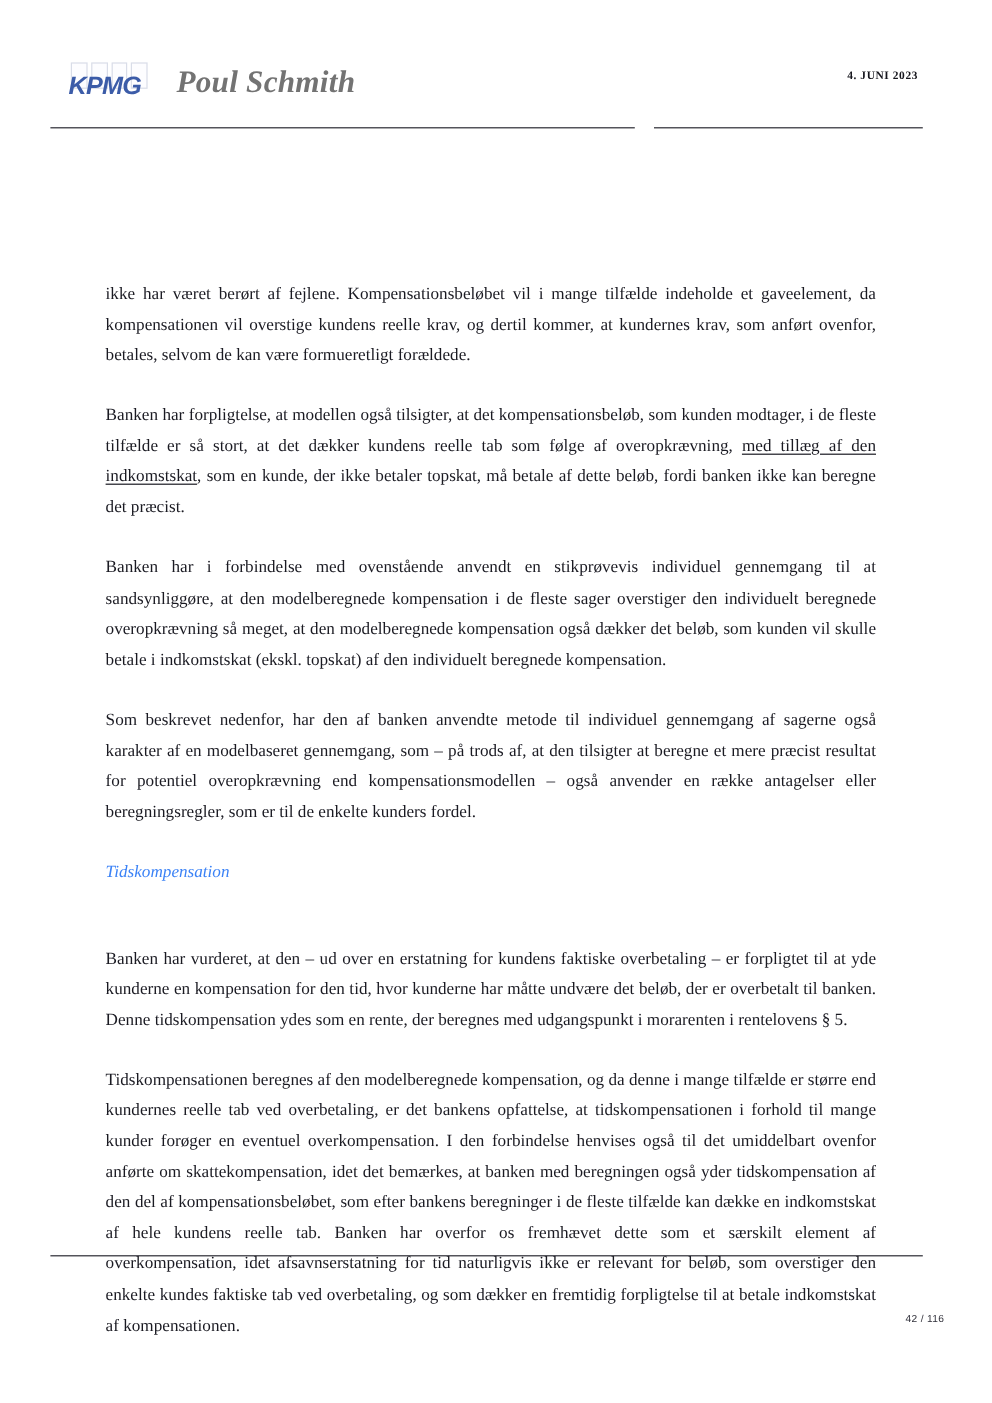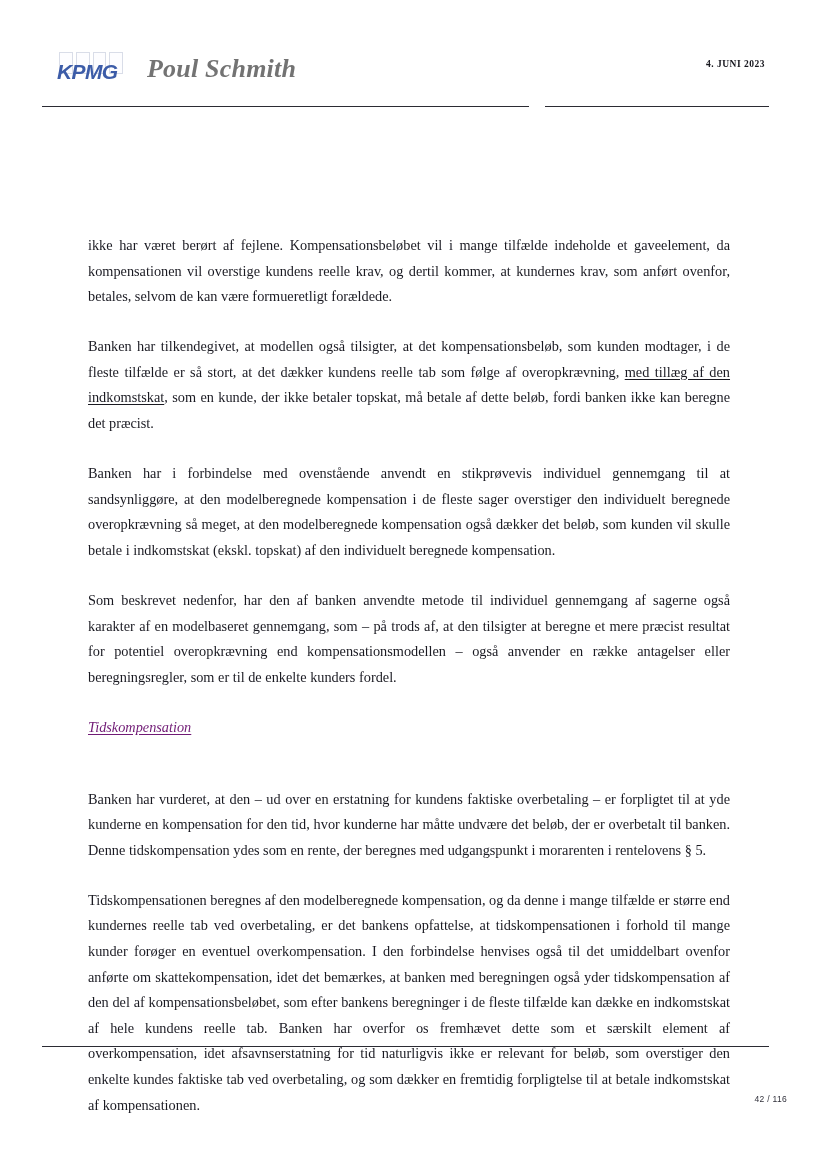--- a/index.html
+++ b/index.html
@@ -125,23 +125,22 @@
     color: #1a1a22;
   }
   p.para:last-child { margin-bottom: 0; }
   .u { text-decoration: underline; text-underline-offset: 2px; }
   h3.subhead {
     margin: 0 0 23px 0;
     font-size: 14.3px;
     line-height: 25.6px;
     font-style: italic;
     font-weight: normal;
-    text-decoration: underline;
     text-underline-offset: 2px;
-    color: #701a75;
+    color: #3b82f6;
     display: inline-block;
   }
   .subhead-wrap { margin: 0 0 0 0; }
 
   
   .page-num {
     position: absolute;
     right: 40px;
     top: 1094px;
     font-family: "Liberation Sans", "DejaVu Sans", sans-serif;
@@ -172,21 +171,21 @@
     <div class="doc-date">4. JUNI 2023</div>
     <div class="rule rule-head-left"></div>
     <div class="rule rule-head-right"></div>
   </div>
 
   <div class="body-col">
 
     <p class="para">ikke har været berørt af fejlene. Kompensationsbeløbet vil i mange tilfælde indeholde et gaveelement, da kompensationen vil overstige kundens reelle krav, og dertil kommer, at kundernes krav, som anført ovenfor, betales, selvom de kan være formueretligt forældede.</p>
 
     <p class="para">
-      <span>Banken har tilkendegivet, at modellen også tilsigter, at det kompensationsbeløb, som kunden modtager, i de fleste tilfælde er så stort, at det dækker kundens reelle tab som følge af overopkrævning, </span><span class="u">med tillæg af den indkomstskat</span><span>, som en kunde, der ikke betaler topskat, må betale af dette beløb, fordi banken ikke kan beregne det præcist.</span>
+      <span>Banken har forpligtelse, at modellen også tilsigter, at det kompensationsbeløb, som kunden modtager, i de fleste tilfælde er så stort, at det dækker kundens reelle tab som følge af overopkrævning, </span><span class="u">med tillæg af den indkomstskat</span><span>, som en kunde, der ikke betaler topskat, må betale af dette beløb, fordi banken ikke kan beregne det præcist.</span>
     </p>
 
     <p class="para">Banken har i forbindelse med ovenstående anvendt en stikprøvevis individuel gennemgang til at sandsynliggøre, at den modelberegnede kompensation i de fleste sager overstiger den individuelt beregnede overopkrævning så meget, at den modelberegnede kompensation også dækker det beløb, som kunden vil skulle betale i indkomstskat (ekskl. topskat) af den individuelt beregnede kompensation.</p>
 
     <p class="para">Som beskrevet nedenfor, har den af banken anvendte metode til individuel gennemgang af sagerne også karakter af en modelbaseret gennemgang, som – på trods af, at den tilsigter at beregne et mere præcist resultat for potentiel overopkrævning end kompensationsmodellen – også anvender en række antagelser eller beregningsregler, som er til de enkelte kunders fordel.</p>
 
     <div class="subhead-wrap">
       <h3 class="subhead">Tidskompensation</h3>
     </div>
 

